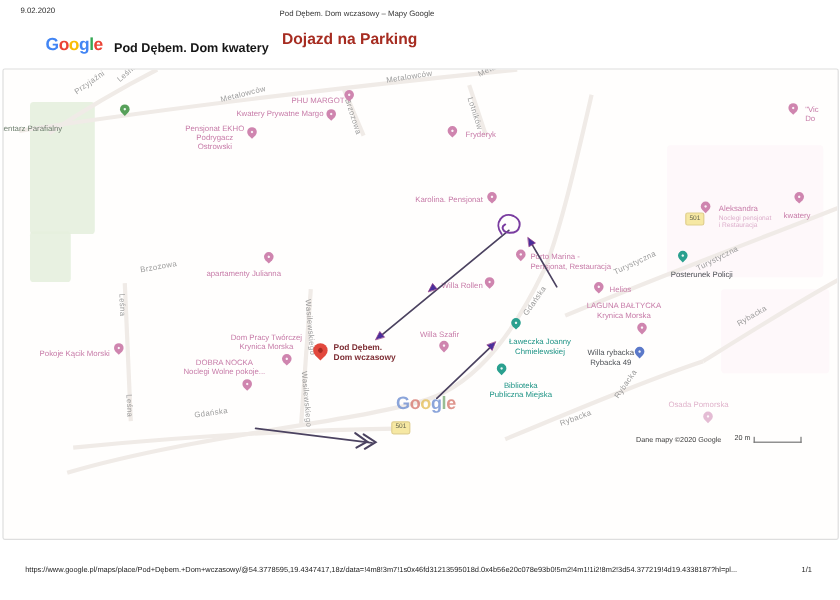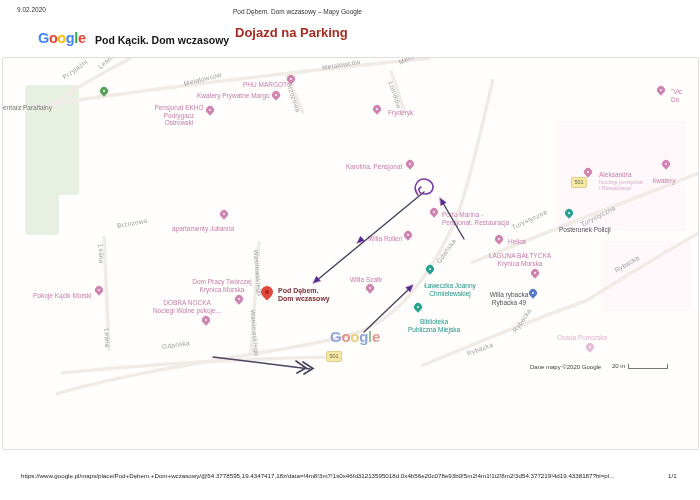--- a/index.html
+++ b/index.html
@@ -48,21 +48,21 @@
             border-right:1px solid #777;border-bottom:1px solid #777;}
   .footer-url{position:absolute;left:21px;top:472px;font-size:6.2px;color:#222;white-space:nowrap;}
   .pageno{position:absolute;left:668px;top:472px;font-size:6.2px;color:#222;}
 </style>
 </head>
 <body>
 
 <div class="hdr-date">9.02.2020</div>
 <div class="hdr-doc">Pod Dębem. Dom wczasowy – Mapy Google</div>
 <span class="glogo" id="hdrLogo"><span style="color: rgb(66, 133, 244);">G</span><span style="color: rgb(234, 67, 53);">o</span><span style="color: rgb(251, 188, 5);">o</span><span style="color: rgb(66, 133, 244);">g</span><span style="color: rgb(52, 168, 83);">l</span><span style="color: rgb(234, 67, 53);">e</span></span>
-<span class="place-title">Pod Kącik. Dom wczasowy</span>
+<span class="place-title">Pod Dębem. Dom kwatery</span>
 <div class="heading">Dojazd na Parking</div>
 
 <div class="map" id="map">
   <div id="areasLayer">
       <div class="area" style="left: 22px; top: 27px; width: 54px; height: 110px; background: rgb(229, 240, 222); opacity: 0.9;"></div>
       <div class="area" style="left: 22px; top: 135px; width: 34px; height: 42px; background: rgb(229, 240, 222); opacity: 0.9;"></div>
       <div class="area" style="left: 553px; top: 63px; width: 130px; height: 110px; background: rgb(253, 242, 247); opacity: 0.5;"></div>
       <div class="area" style="left: 598px; top: 183px; width: 90px; height: 70px; background: rgb(253, 242, 247); opacity: 0.5;"></div>
     </div>
   <svg id="roadsSvg" width="695" height="391">

